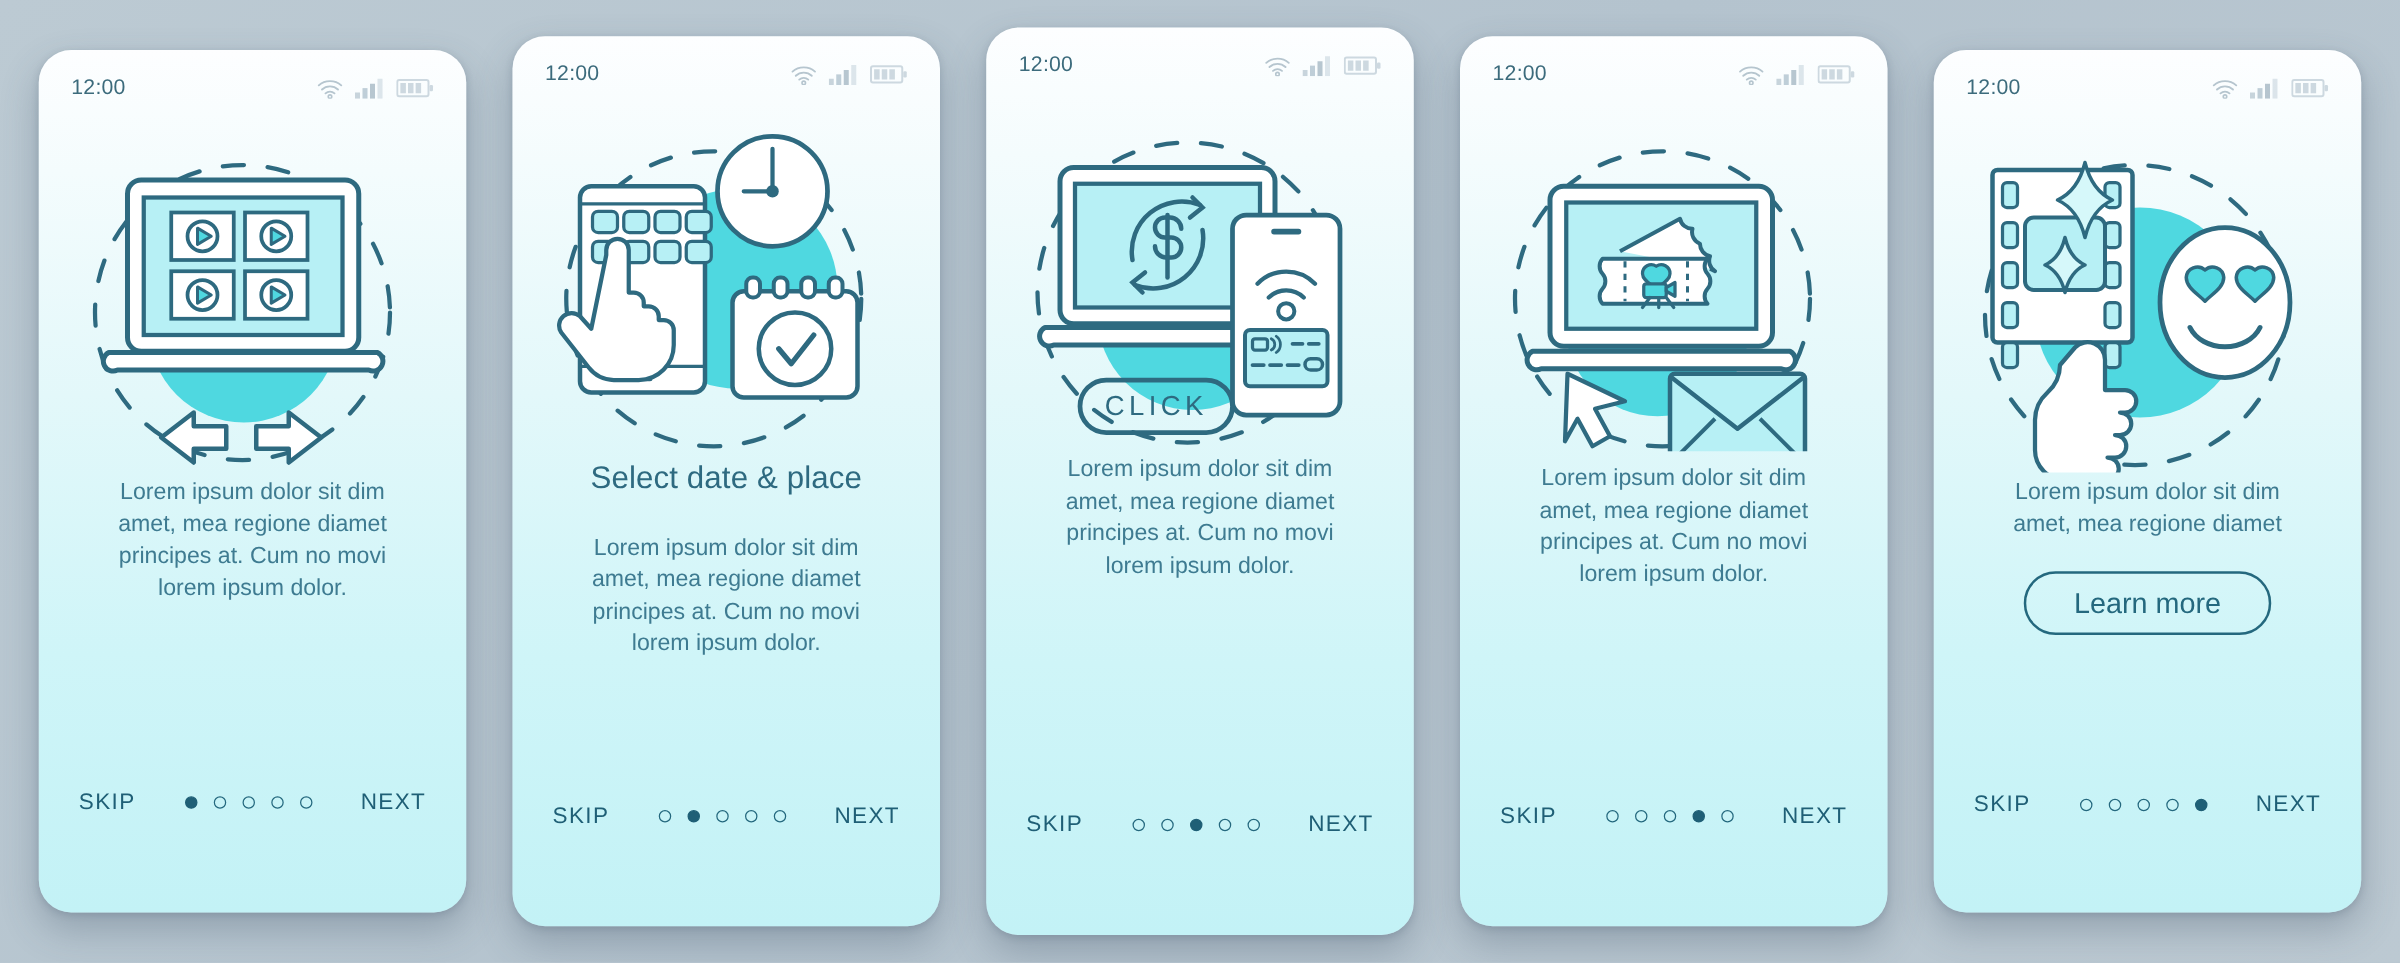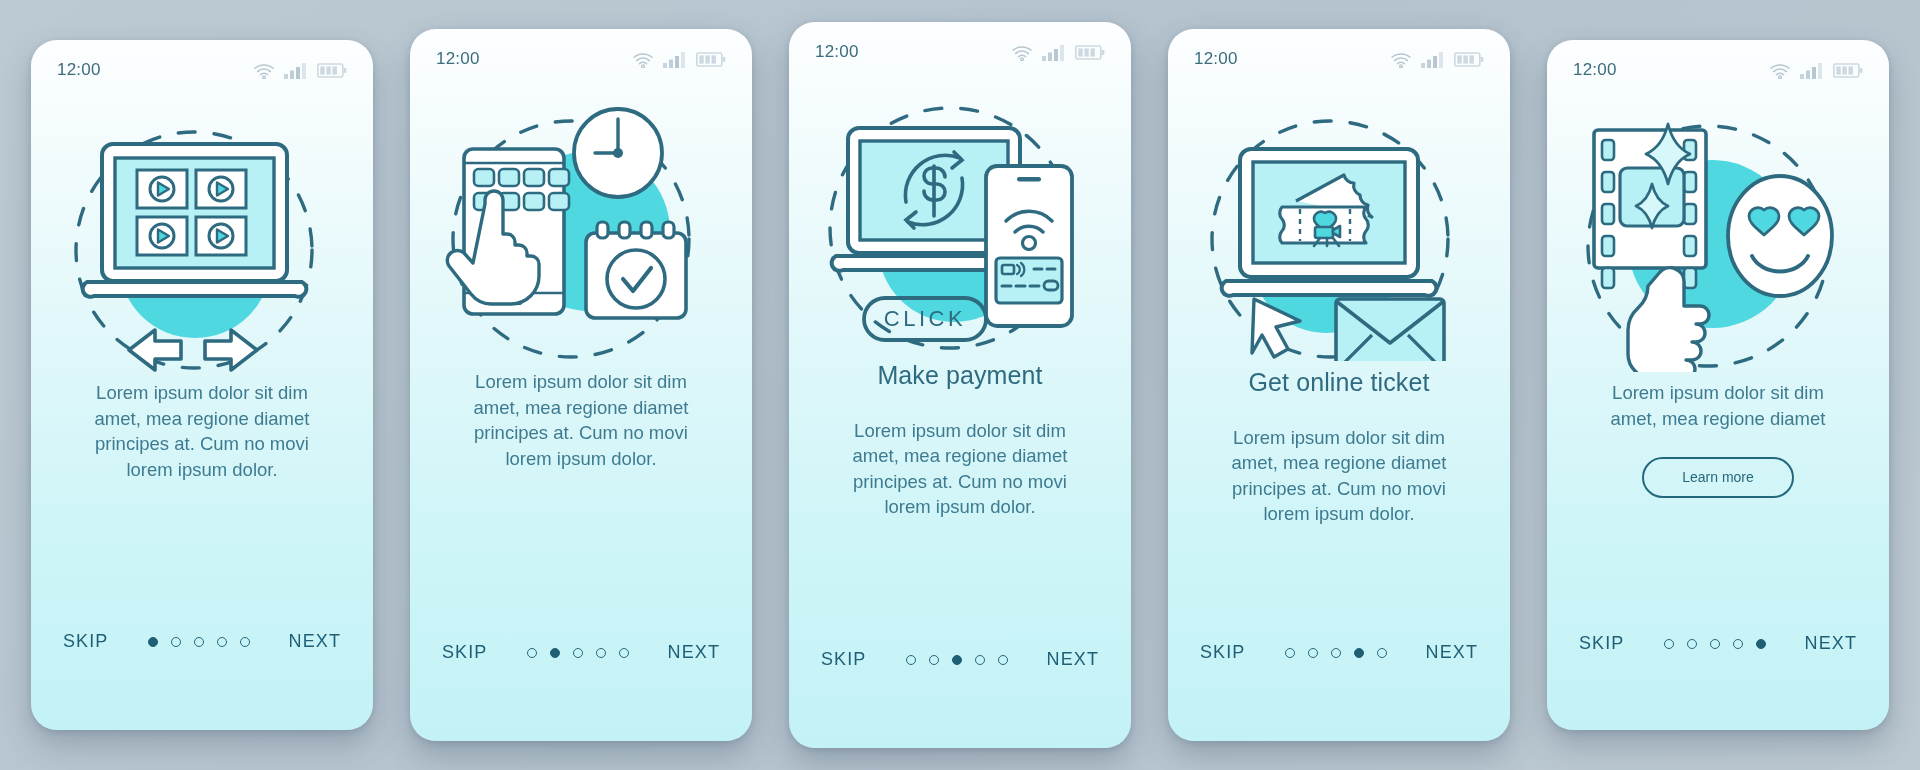--- a/index.html
+++ b/index.html
@@ -51,21 +51,21 @@
     opacity: .55;
   }
   .ic { display: block; }
 
   
   .illo {
     position: absolute;
     left: 0; right: 16px;
     top: 62px;
     height: 270px;
-    display: flex; align-items: flex-end; justify-content: center;
+    display: flex; align-items: flex-start; justify-content: center;
   }
   .illo svg { display: block; }
 
   
   .body {
     position: absolute;
     left: 0; right: 0;
     top: 340px;
     padding: 0 26px;
     text-align: center;
@@ -83,21 +83,21 @@
     color: #3e7b91;
   }
   .desc .l { display: block; }
 
   .learn-wrap { margin-top: 26px; display: flex; justify-content: center; }
   .learn {
     border: 2.2px solid #24687e;
     color: #24687e;
     background: transparent;
     border-radius: 40px;
-    font-size: 14px;
+    font-size: 23px;
     font-family: "Liberation Sans", sans-serif;
     padding: 11px 38px;
     line-height: 1.1;
     cursor: pointer;
   }
 
   
   .footer {
     position: absolute;
     left: 0; right: 0;
@@ -261,20 +261,21 @@
       <rect x="159" y="131" width="11" height="16" rx="5" fill="#fff"></rect>
       <rect x="181" y="131" width="11" height="16" rx="5" fill="#fff"></rect>
       <rect x="203" y="131" width="11" height="16" rx="5" fill="#fff"></rect>
       <rect x="225" y="131" width="11" height="16" rx="5" fill="#fff"></rect>
     </g>
     <circle cx="198" cy="188" r="29" fill="none" stroke="#2e6a80" stroke-width="3.6"></circle>
     <path d="M185 188 l10 12 l18 -23" fill="none" stroke="#2e6a80" stroke-width="4.2" stroke-linecap="round" stroke-linejoin="round"></path>
   </svg>
     </div>
     <div class="body">
+      <div class="title">Select date &amp; place</div>
       <div class="desc">
             <span class="l">Lorem ipsum dolor sit dim</span>
             <span class="l">amet, mea regione diamet</span>
             <span class="l">principes at. Cum no movi</span>
             <span class="l">lorem ipsum dolor.</span>
           </div>
 
     </div>
     <div class="footer">
       <span class="nav-txt">SKIP</span>
@@ -349,21 +350,20 @@
       <path d="M188 208 h9"></path>
               <path d="M202 208 h9"></path>
               <path d="M216 208 h9"></path>
     </g>
     <rect x="230" y="203" width="14" height="9" rx="4.5" fill="none" stroke="#2e6a80" stroke-width="2.8"></rect>
     <rect x="50" y="220" width="122" height="42" rx="21" fill="none" stroke="#2e6a80" stroke-width="3.8"></rect>
     <text x="111" y="248" text-anchor="middle" font-family="Liberation Sans, sans-serif" font-size="22" letter-spacing="3.5" fill="#2e6a80">CLICK</text>
   </svg>
     </div>
     <div class="body">
-      <div class="title">Make payment</div>
       <div class="desc">
             <span class="l">Lorem ipsum dolor sit dim</span>
             <span class="l">amet, mea regione diamet</span>
             <span class="l">principes at. Cum no movi</span>
             <span class="l">lorem ipsum dolor.</span>
           </div>
 
     </div>
     <div class="footer">
       <span class="nav-txt">SKIP</span>
@@ -426,21 +426,20 @@
               <path d="M137 147 l6 8"></path>
     </g>
     <path d="M30 190 h206 a7 7 0 0 1 -7 14 H37 a7 7 0 0 1 -7 -14 z" fill="#fff" stroke="#2e6a80" stroke-width="4" stroke-linejoin="round"></path>
     <path d="M56 262 L58 208 L104 230 L80 236 L92 258 L78 266 L66 244 Z" fill="#fff" stroke="#2e6a80" stroke-width="3.4" stroke-linejoin="round"></path>
     <rect x="140" y="208" width="108" height="74" rx="4" fill="#b7f0f5" stroke="#2e6a80" stroke-width="3.6"></rect>
     <path d="M140 210 L194 252 L248 210" fill="none" stroke="#2e6a80" stroke-width="3.6" stroke-linejoin="round"></path>
     <path d="M140 280 L176 244 M248 280 L212 244" fill="none" stroke="#2e6a80" stroke-width="3.2"></path>
   </svg>
     </div>
     <div class="body">
-      <div class="title">Get online ticket</div>
       <div class="desc">
             <span class="l">Lorem ipsum dolor sit dim</span>
             <span class="l">amet, mea regione diamet</span>
             <span class="l">principes at. Cum no movi</span>
             <span class="l">lorem ipsum dolor.</span>
           </div>
 
     </div>
     <div class="footer">
       <span class="nav-txt">SKIP</span>

